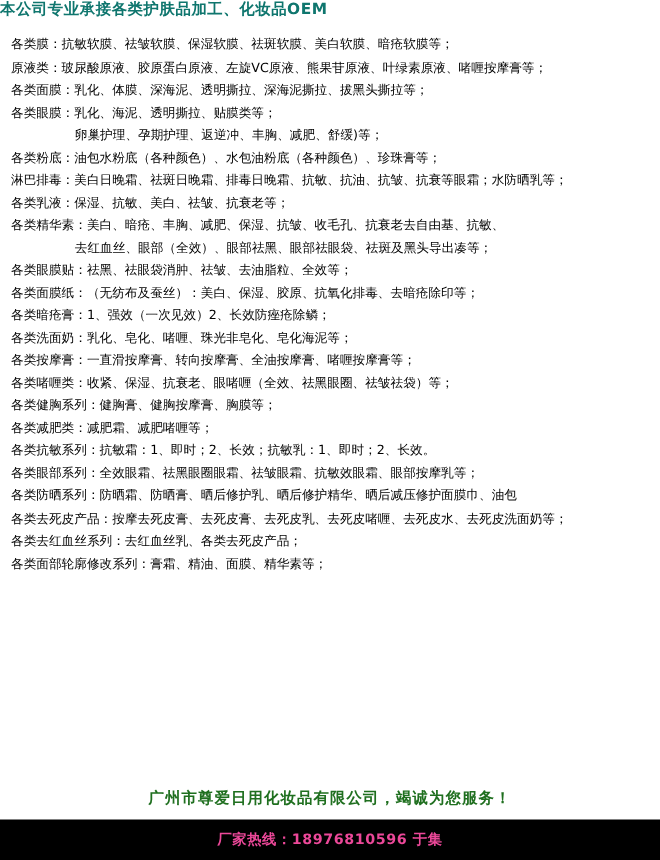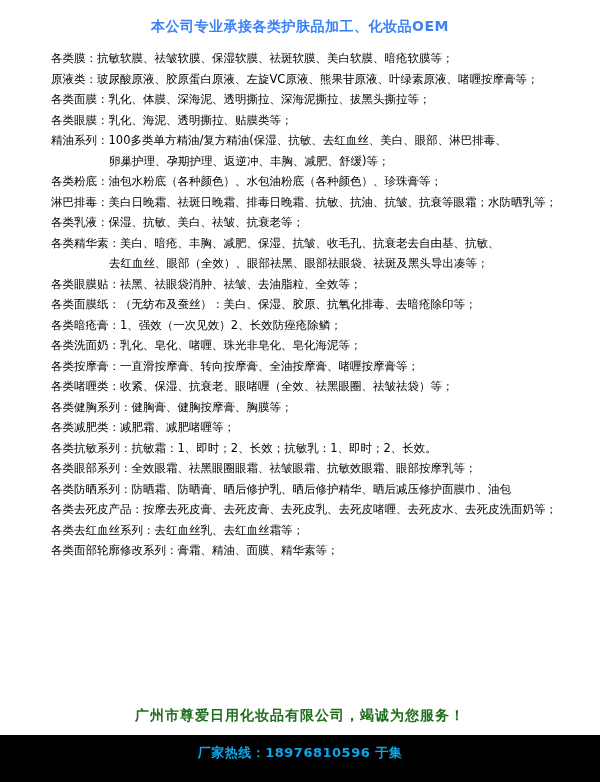--- a/index.html
+++ b/index.html
@@ -15,31 +15,29 @@
     overflow: hidden;
   }
   .page {
     position: relative;
     width: 600px;
     height: 782px;
     box-sizing: border-box;
     padding: 0;
   }
   .title {
-    text-align: center;
+    text-align: left;
     font-size: 14px;
     font-weight: bold;
-    color: #3b82f6;
+    color: #0f766e;
     letter-spacing: 0.5px;
-    padding-top: 18px;
     padding-bottom: 12px;
   }
   .body-block {
     padding: 0 10px 0 10px;
-    margin-left: 41px;
   }
   .line {
     font-size: 11.5px;
     line-height: 20.5px;
     color: #000000;
     white-space: pre-wrap;
     word-break: break-all;
   }
   .line.indent {
     padding-left: 58px;
@@ -53,60 +51,59 @@
   .footer-main {
     text-align: center;
     font-size: 14px;
     font-weight: bold;
     color: #1f6f1f;
     letter-spacing: 1px;
     padding-bottom: 10px;
   }
   .footer-bar {
     background: #000000;
-    color: #0ea5e9;
+    color: #ec4899;
     text-align: center;
     font-size: 13px;
     font-weight: bold;
-    padding: 9px 0 20px 0;
+    padding: 9px 0 10px 0;
     letter-spacing: 0.5px;
   }
 </style>
 </head>
 <body>
 
 <div class="page">
 
   <div class="title">本公司专业承接各类护肤品加工、化妆品OEM</div>
 
   <div class="body-block">
     <div class="line">各类膜：抗敏软膜、祛皱软膜、保湿软膜、祛斑软膜、美白软膜、暗疮软膜等；</div>
     <div class="line">原液类：玻尿酸原液、胶原蛋白原液、左旋VC原液、熊果苷原液、叶绿素原液、啫喱按摩膏等；</div>
     <div class="line">各类面膜：乳化、体膜、深海泥、透明撕拉、深海泥撕拉、拔黑头撕拉等；</div>
     <div class="line">各类眼膜：乳化、海泥、透明撕拉、贴膜类等；</div>
-    <div class="line">精油系列：100多类单方精油/复方精油(保湿、抗敏、去红血丝、美白、眼部、淋巴排毒、</div>
     <div class="line indent">卵巢护理、孕期护理、返逆冲、丰胸、减肥、舒缓)等；</div>
     <div class="line">各类粉底：油包水粉底（各种颜色）、水包油粉底（各种颜色）、珍珠膏等；</div>
     <div class="line">淋巴排毒：美白日晚霜、祛斑日晚霜、排毒日晚霜、抗敏、抗油、抗皱、抗衰等眼霜；水防晒乳等；</div>
     <div class="line">各类乳液：保湿、抗敏、美白、祛皱、抗衰老等；</div>
     <div class="line">各类精华素：美白、暗疮、丰胸、减肥、保湿、抗皱、收毛孔、抗衰老去自由基、抗敏、</div>
     <div class="line indent">去红血丝、眼部（全效）、眼部祛黑、眼部祛眼袋、祛斑及黑头导出凑等；</div>
     <div class="line">各类眼膜贴：祛黑、祛眼袋消肿、祛皱、去油脂粒、全效等；</div>
     <div class="line">各类面膜纸：（无纺布及蚕丝）：美白、保湿、胶原、抗氧化排毒、去暗疮除印等；</div>
     <div class="line">各类暗疮膏：1、强效（一次见效）2、长效防痤疮除鳞；</div>
     <div class="line">各类洗面奶：乳化、皂化、啫喱、珠光非皂化、皂化海泥等；</div>
     <div class="line">各类按摩膏：一直滑按摩膏、转向按摩膏、全油按摩膏、啫喱按摩膏等；</div>
     <div class="line">各类啫喱类：收紧、保湿、抗衰老、眼啫喱（全效、祛黑眼圈、祛皱祛袋）等；</div>
     <div class="line">各类健胸系列：健胸膏、健胸按摩膏、胸膜等；</div>
     <div class="line">各类减肥类：减肥霜、减肥啫喱等；</div>
     <div class="line">各类抗敏系列：抗敏霜：1、即时；2、长效；抗敏乳：1、即时；2、长效。</div>
     <div class="line">各类眼部系列：全效眼霜、祛黑眼圈眼霜、祛皱眼霜、抗敏效眼霜、眼部按摩乳等；</div>
     <div class="line">各类防晒系列：防晒霜、防晒膏、晒后修护乳、晒后修护精华、晒后减压修护面膜巾、油包</div>
     <div class="line">各类去死皮产品：按摩去死皮膏、去死皮膏、去死皮乳、去死皮啫喱、去死皮水、去死皮洗面奶等；</div>
-    <div class="line">各类去红血丝系列：去红血丝乳、去红血丝霜等；</div>
+    <div class="line">各类去红血丝系列：去红血丝乳、各类去死皮产品；</div>
     <div class="line">各类面部轮廓修改系列：膏霜、精油、面膜、精华素等；</div>
   </div>
 
   <div class="footer">
     <div class="footer-main">广州市尊爱日用化妆品有限公司，竭诚为您服务！</div>
     <div class="footer-bar">厂家热线：18976810596 于集</div>
   </div>
 
 </div>
 

